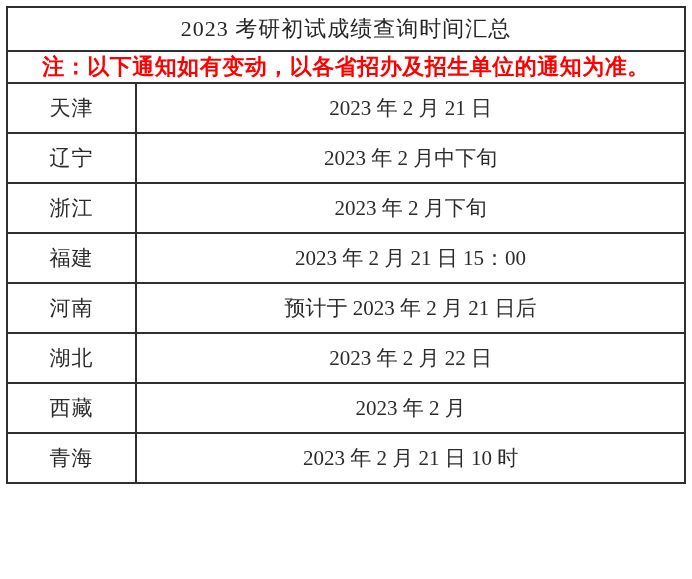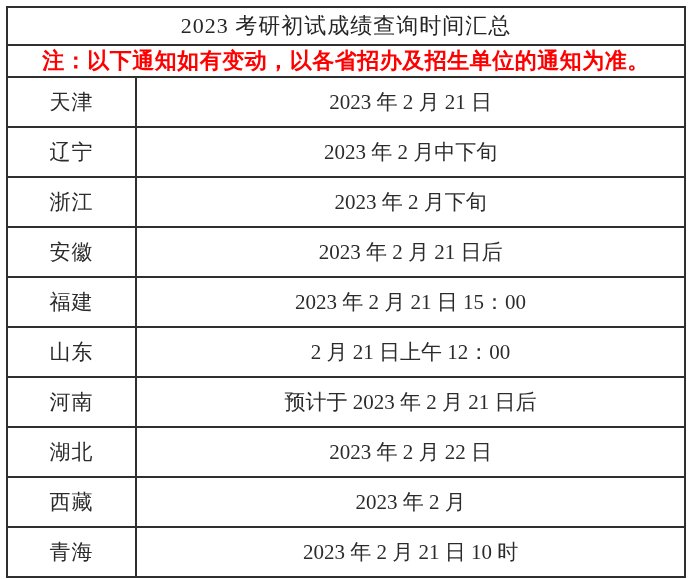--- a/index.html
+++ b/index.html
@@ -27,21 +27,21 @@
   table.score-table th,
   table.score-table td {
     border: 2px solid #2f2f2f;
     text-align: center;
     vertical-align: middle;
     padding: 0 4px;
     box-sizing: border-box;
     overflow: hidden;
     white-space: nowrap;
   }
-  tr.title-row { height: 38px; }
+  tr.title-row { height: 44px; }
   tr.title-row th {
     font-size: 22px;
     font-weight: normal;
     color: #262626;
     letter-spacing: 1px;
   }
   tr.note-row { height: 31px; }
   tr.note-row td {
     font-size: 22px;
     font-weight: bold;
@@ -80,30 +80,22 @@
         </tr>
         <tr>
           <td class="province-cell">辽宁</td>
           <td class="time-cell">2023 年 2 月中下旬</td>
         </tr>
         <tr>
           <td class="province-cell">浙江</td>
           <td class="time-cell">2023 年 2 月下旬</td>
         </tr>
         <tr>
-          <td class="province-cell">安徽</td>
-          <td class="time-cell">2023 年 2 月 21 日后</td>
-        </tr>
-        <tr>
           <td class="province-cell">福建</td>
           <td class="time-cell">2023 年 2 月 21 日 15：00</td>
-        </tr>
-        <tr>
-          <td class="province-cell">山东</td>
-          <td class="time-cell">2 月 21 日上午 12：00</td>
         </tr>
         <tr>
           <td class="province-cell">河南</td>
           <td class="time-cell">预计于 2023 年 2 月 21 日后</td>
         </tr>
         <tr>
           <td class="province-cell">湖北</td>
           <td class="time-cell">2023 年 2 月 22 日</td>
         </tr>
         <tr>

